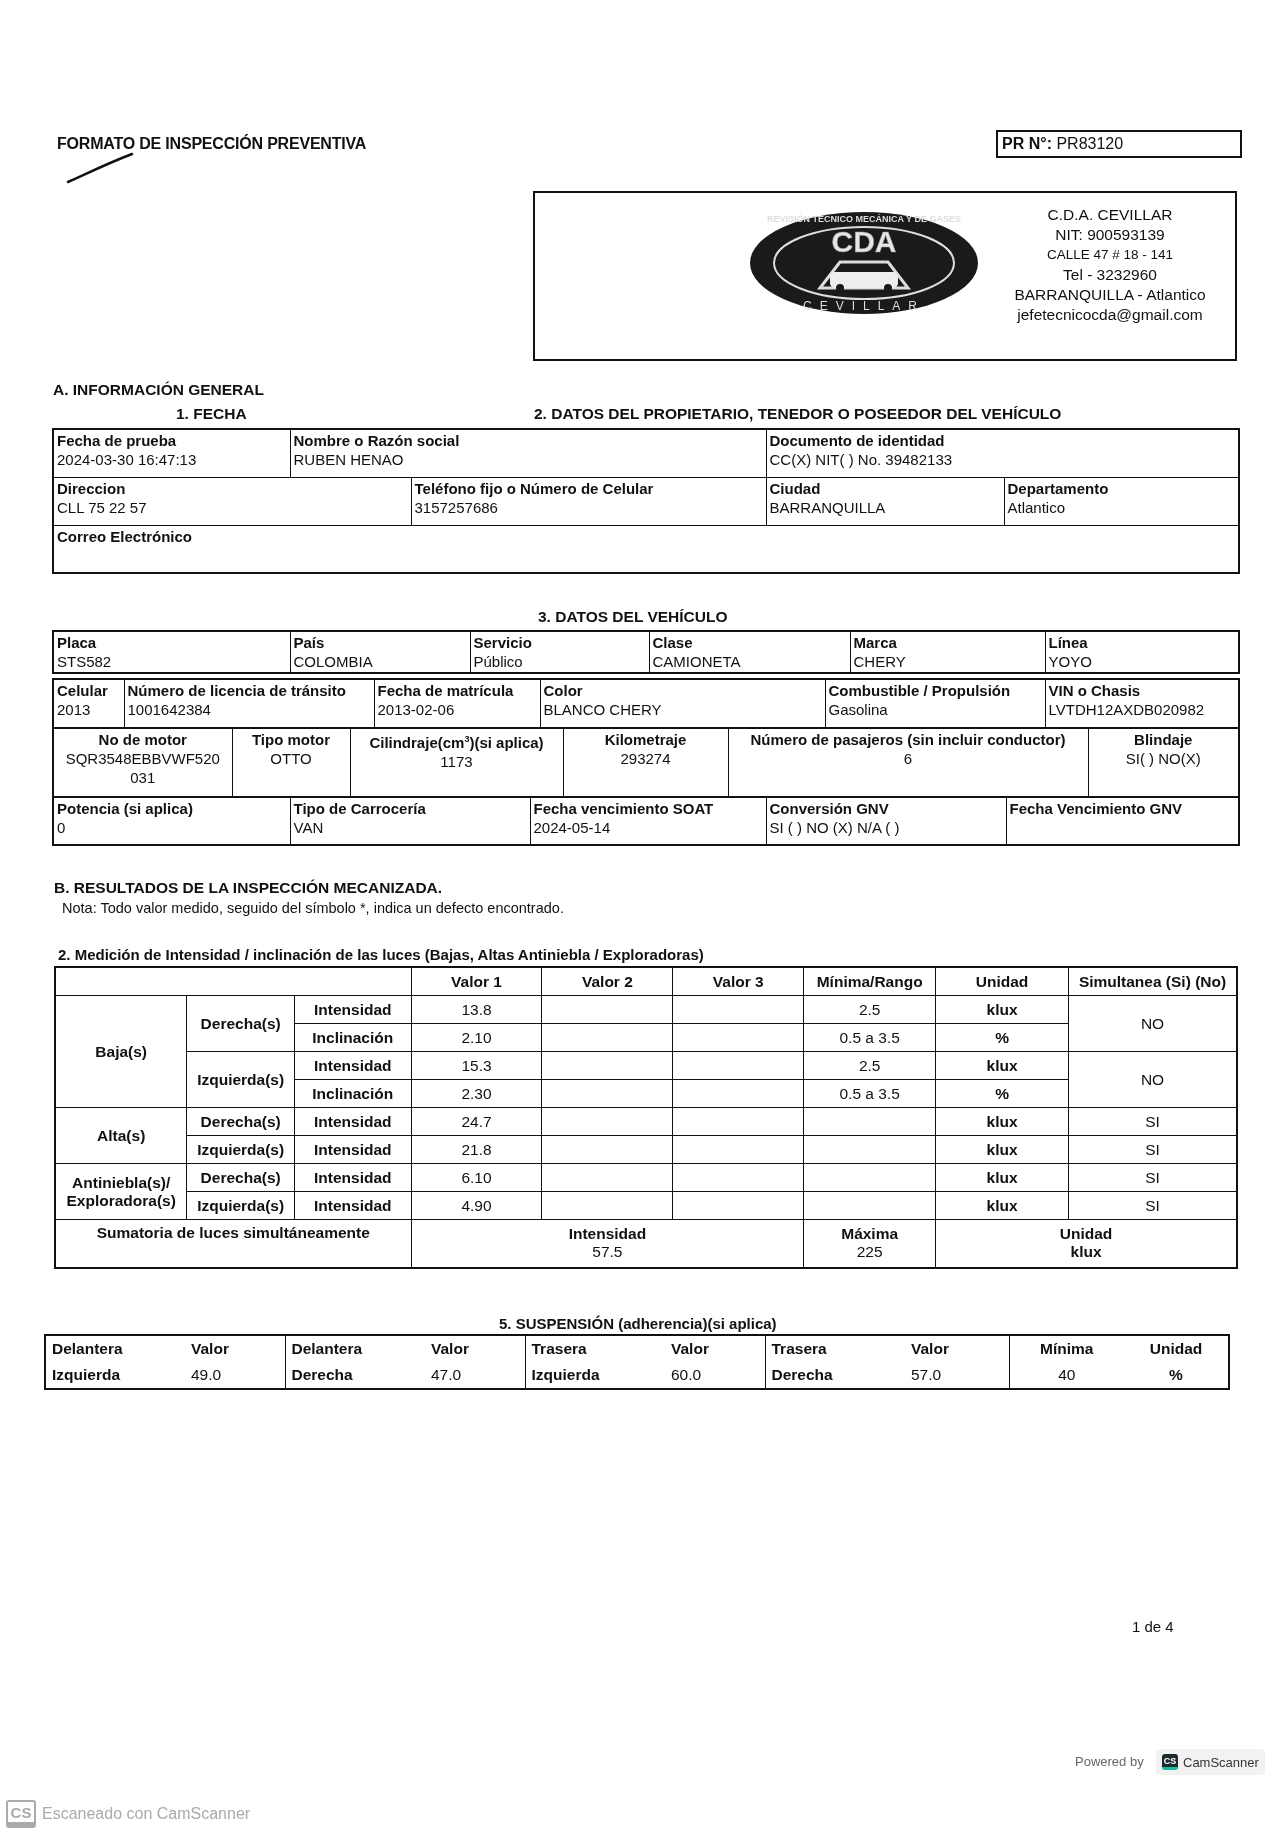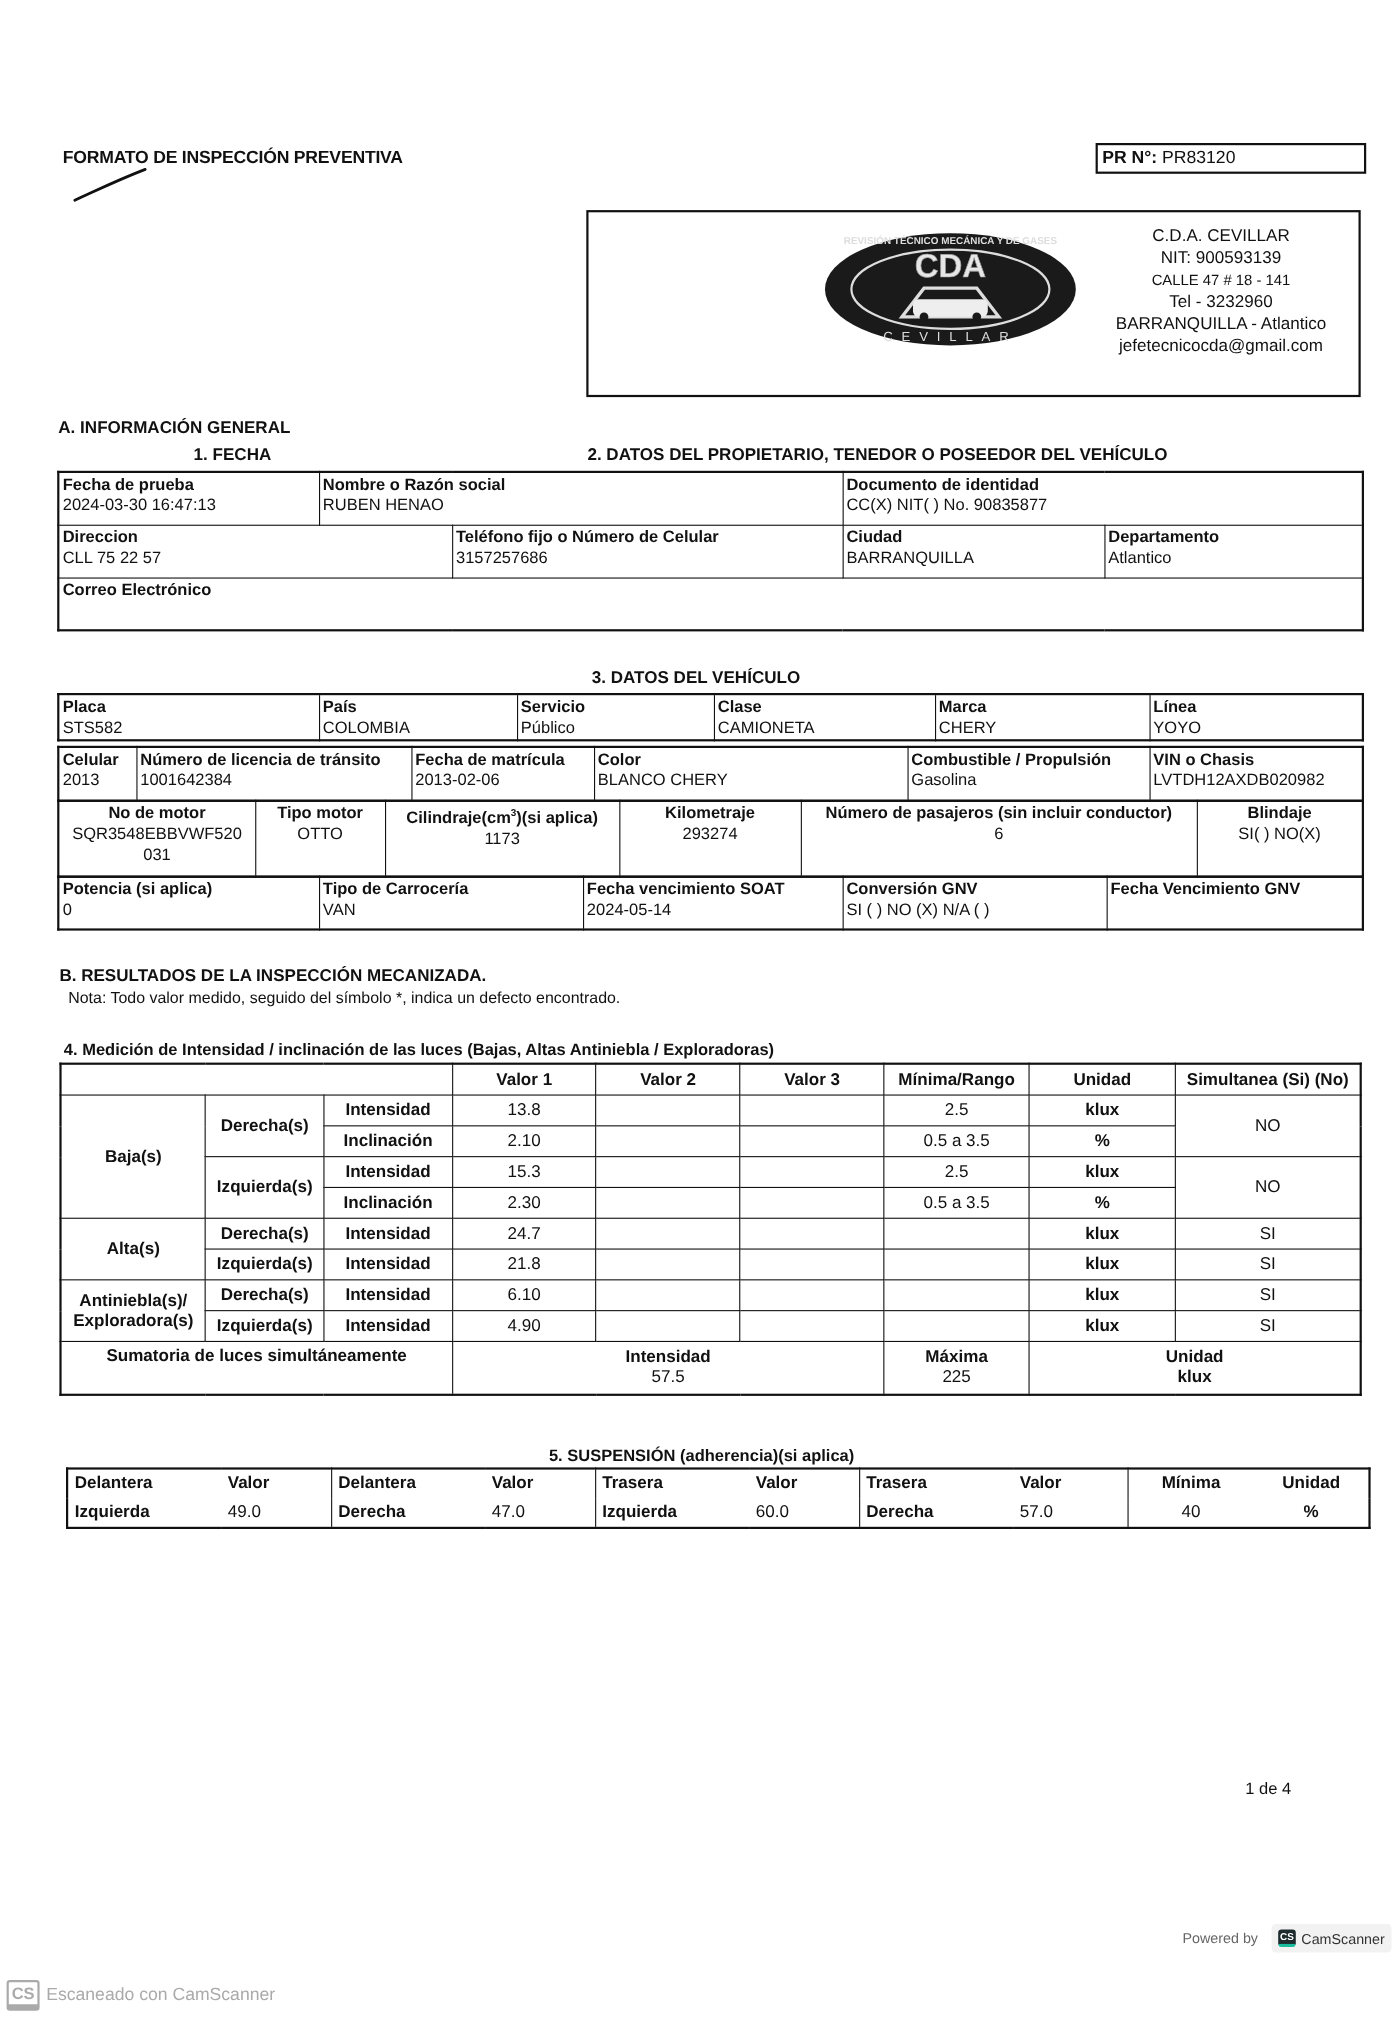--- a/index.html
+++ b/index.html
@@ -94,21 +94,21 @@
     <td>
           <span class="lbl">Fecha de prueba</span>
           <span class="val">2024-03-30 16:47:13</span>
         </td>
     <td colspan="2">
           <span class="lbl">Nombre o Razón social</span>
           <span class="val">RUBEN HENAO</span>
         </td>
     <td colspan="2">
           <span class="lbl">Documento de identidad</span>
-          <span class="val">CC(X) NIT( ) No. 90835877</span>
+          <span class="val">CC(X) NIT( ) No. 39482133</span>
         </td>
   </tr>
   <tr style="height:48px">
     <td colspan="2">
           <span class="lbl">Direccion</span>
           <span class="val">CLL 75 22 57</span>
         </td>
     <td>
           <span class="lbl">Teléfono fijo o Número de Celular</span>
           <span class="val">3157257686</span>
@@ -280,21 +280,21 @@
           <span class="lbl">Fecha Vencimiento GNV</span>
           <span class="val"></span>
         </td>
   </tr>
 </tbody>
   </table>
 
 <div class="abs section-h" style="left:54px;top:879px;">B. RESULTADOS DE LA INSPECCIÓN MECANIZADA.</div>
 <div class="abs" style="left:62px;top:900px;font-size:14.5px;">Nota: Todo valor medido, seguido del símbolo *, indica un defecto encontrado.</div>
 
-<div class="abs" style="left:58px;top:946px;font-size:15px;font-weight:bold;">4. Medición de Intensidad / inclinación de las luces (Bajas, Altas Antiniebla / Exploradoras)</div>
+<div class="abs" style="left:58px;top:946px;font-size:15px;font-weight:bold;">2. Medición de Intensidad / inclinación de las luces (Bajas, Altas Antiniebla / Exploradoras)</div>
 
 <table class="lights" style="left:54px;top:966px;width:1184px;">
   <colgroup>
     <col style="width:130px">
       <col style="width:106px">
       <col style="width:115px">
       <col style="width:129px">
       <col style="width:129px">
       <col style="width:129px">
       <col style="width:130px">
@@ -406,21 +406,21 @@
     </td>
     <td colspan="2">
       <div class="bold">Unidad</div>
       <div class="bold">klux</div>
     </td>
   </tr>
 </tbody>
   </table>
 
 <div class="abs" style="left:499px;top:1315px;font-size:15px;font-weight:bold;">5. SUSPENSIÓN (adherencia)(si aplica)</div>
-<table class="susp" style="left:60px;top:1334px;width:1184px;border-radius:26px;">
+<table class="susp" style="left:44px;top:1334px;width:1184px;border-radius:26px;">
   <colgroup>
     <col style="width:140px">
       <col style="width:100px">
       <col style="width:140px">
       <col style="width:100px">
       <col style="width:140px">
       <col style="width:100px">
       <col style="width:140px">
       <col style="width:104px">
       <col style="width:115px">

